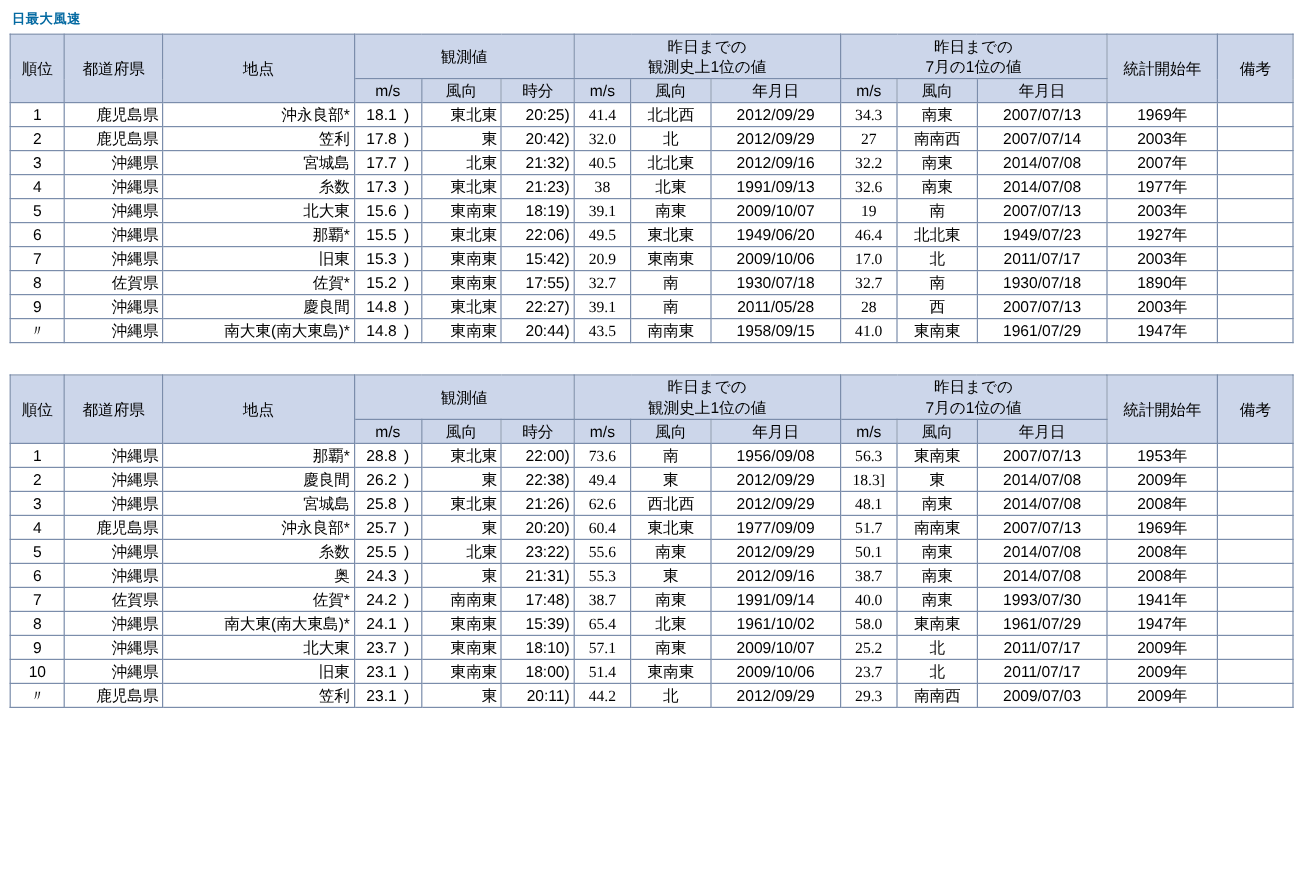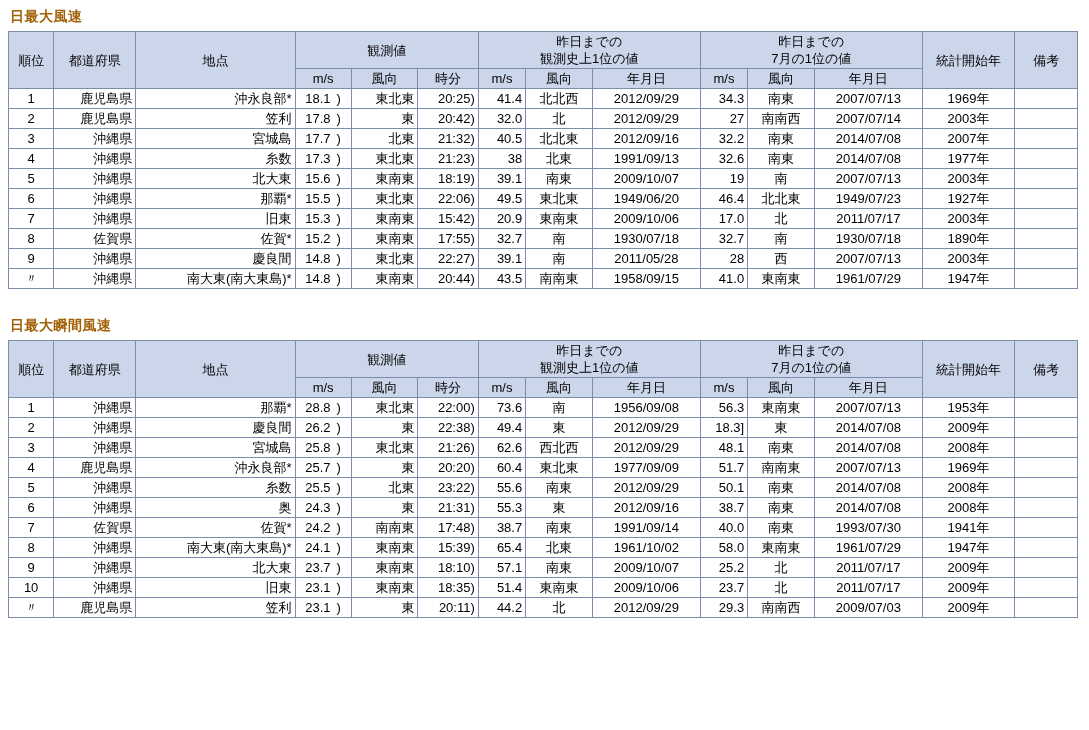--- a/index.html
+++ b/index.html
@@ -13,23 +13,23 @@
     font-family: "Liberation Sans", "DejaVu Sans", sans-serif;
     font-size: 13px;
     color: #000000;
     overflow: hidden;
   }
   .page {
     padding: 6px 8px 0 8px;
     box-sizing: border-box;
   }
   .section-title {
-    font-size: 14px;
+    font-size: 11px;
     font-weight: bold;
-    color: #a16207;
+    color: #0369a1;
     margin: 2px 0 5px 2px;
     letter-spacing: 0.5px;
   }
   table.wtbl {
     border-collapse: collapse;
     table-layout: fixed;
     width: 1070px;
     background: #ffffff;
   }
   table.wtbl th, table.wtbl td {
@@ -53,22 +53,23 @@
     font-size: 12px;
   }
   td.c { text-align: center; }
   td.l { text-align: right; }
   td.r { text-align: right; }
   td.val {
     text-align: center;
     padding-right: 2px;
   }
   td.valb {
-    text-align: right;
+    text-align: center;
     padding-right: 3px;
+    font-family: Liberation Serif, serif;
   }
   .spacer { height: 26px; }
   
   col.w-rank { width: 42px; }
   col.w-pref { width: 76px; }
   col.w-place { width: 148px; }
   col.w-ms { width: 52px; }
   col.w-dir { width: 62px; }
   col.w-time { width: 56px; }
   col.w-ms2 { width: 44px; }
@@ -292,21 +293,20 @@
         <td class="c">東南東</td>
         <td class="c">1961/07/29</td>
         <td class="c">1947年</td>
         <td class="c"></td>
       </tr>
     </tbody>
   </table>
 
   <div class="spacer"></div>
 
-  <div class="section-title">日最大瞬間風速</div>
 
   <table class="wtbl">
     <colgroup>
       <col class="w-rank">
         <col class="w-pref">
         <col class="w-place">
       <col class="w-ms">
         <col class="w-dir">
         <col class="w-time">
       <col class="w-ms2">
@@ -491,21 +491,21 @@
         <td class="c">2011/07/17</td>
         <td class="c">2009年</td>
         <td class="c"></td>
       </tr>
       <tr>
         <td class="c">10</td>
         <td class="l">沖縄県</td>
         <td class="l">旧東</td>
         <td class="val">23.1<span style="margin-left: 6px;">)</span></td>
         <td class="r">東南東</td>
-        <td class="r">18:35)</td>
+        <td class="r">18:00)</td>
         <td class="valb">51.4</td>
         <td class="c">東南東</td>
         <td class="c">2009/10/06</td>
         <td class="valb">23.7</td>
         <td class="c">北</td>
         <td class="c">2011/07/17</td>
         <td class="c">2009年</td>
         <td class="c"></td>
       </tr>
       <tr>

